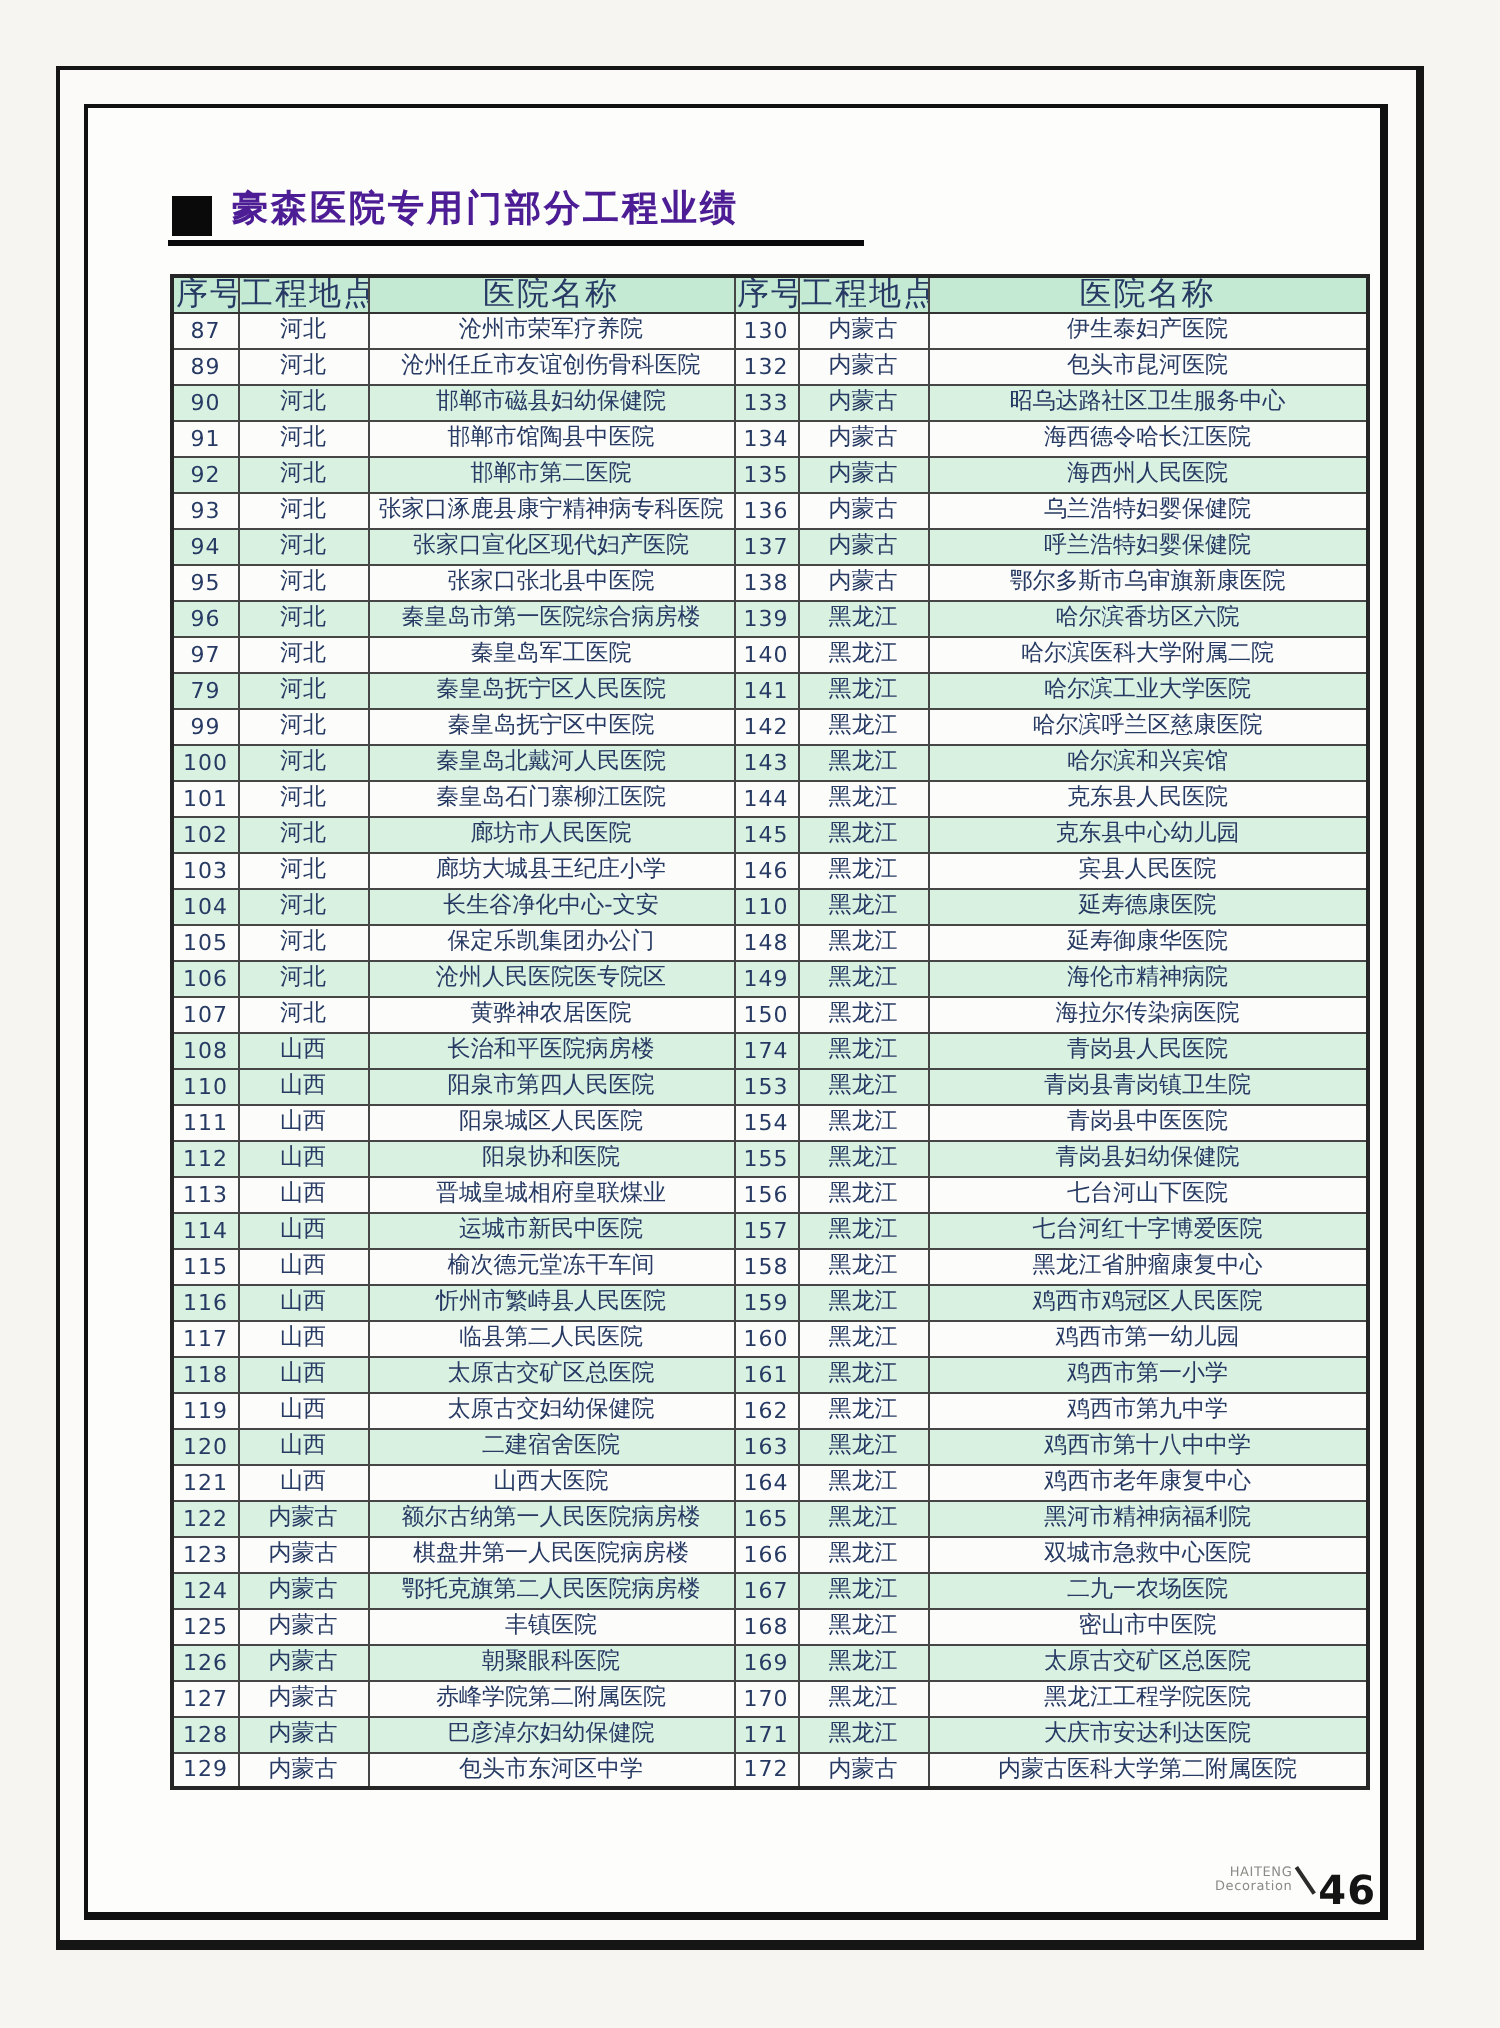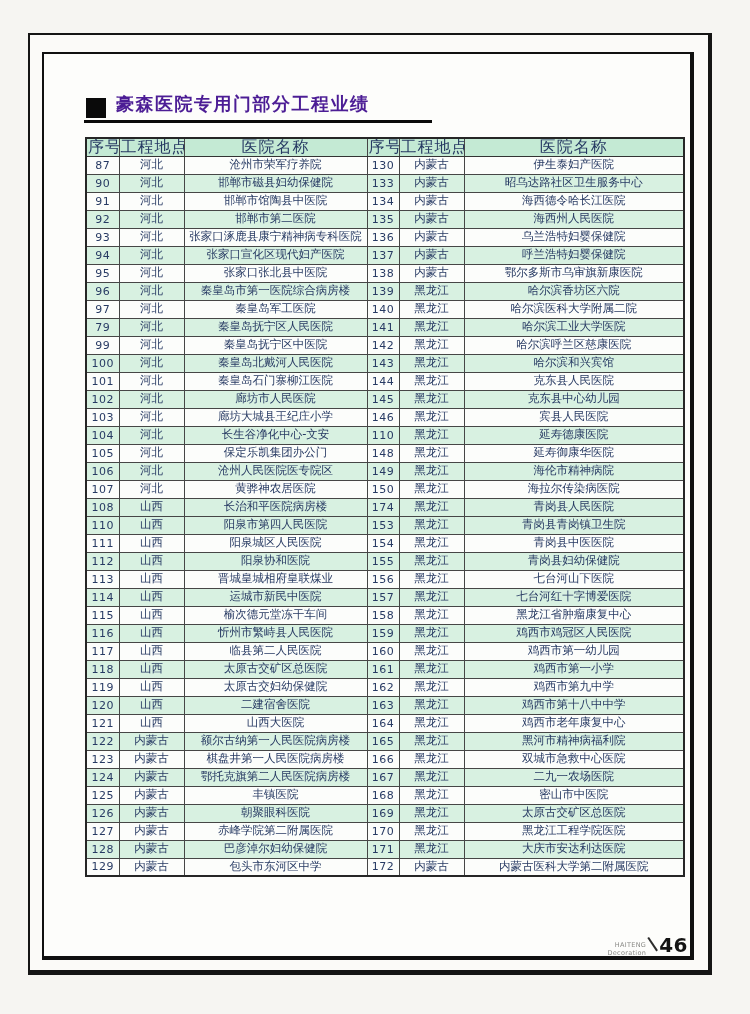--- a/index.html
+++ b/index.html
@@ -66,21 +66,21 @@
     background: #c4ead4;
     font-weight: normal;
     font-size: 16px;
     letter-spacing: 1px;
     border-bottom: 1.5px solid #333;
   }
   table.perf tr.alt td { background: #d8f1e1; }
   table.perf td.num { font-size: 11px; letter-spacing: 0.5px; }
   .page-mark {
     position: absolute; right: 62px; top: 933px;
-    display: flex; align-items: flex-end;
+    display: flex; align-items: flex-start;
   }
   .brand {
     font-size: 6.5px; color: #8a8a86; text-align: right; line-height: 1.15;
     letter-spacing: 0.3px;
   }
   .slash {
     width: 10px; height: 20px; margin: 0 1px 0 2px; position: relative;
   }
   .slash::after {
     content: ""; position: absolute; left: 1px; top: 0; width: 16px; height: 1.5px;
@@ -123,20 +123,28 @@
   </thead>
   <tbody>
       <tr>
         <td class="num">87</td>
         <td>河北</td>
         <td>沧州市荣军疗养院</td>
         <td class="num">130</td>
         <td>内蒙古</td>
         <td>伊生泰妇产医院</td>
       </tr>
+      <tr>
+        <td class="num">89</td>
+        <td>河北</td>
+        <td>沧州任丘市友谊创伤骨科医院</td>
+        <td class="num">132</td>
+        <td>内蒙古</td>
+        <td>包头市昆河医院</td>
+      </tr>
       <tr class="alt">
         <td class="num">90</td>
         <td>河北</td>
         <td>邯郸市磁县妇幼保健院</td>
         <td class="num">133</td>
         <td>内蒙古</td>
         <td>昭乌达路社区卫生服务中心</td>
       </tr>
       <tr>
         <td class="num">91</td>

